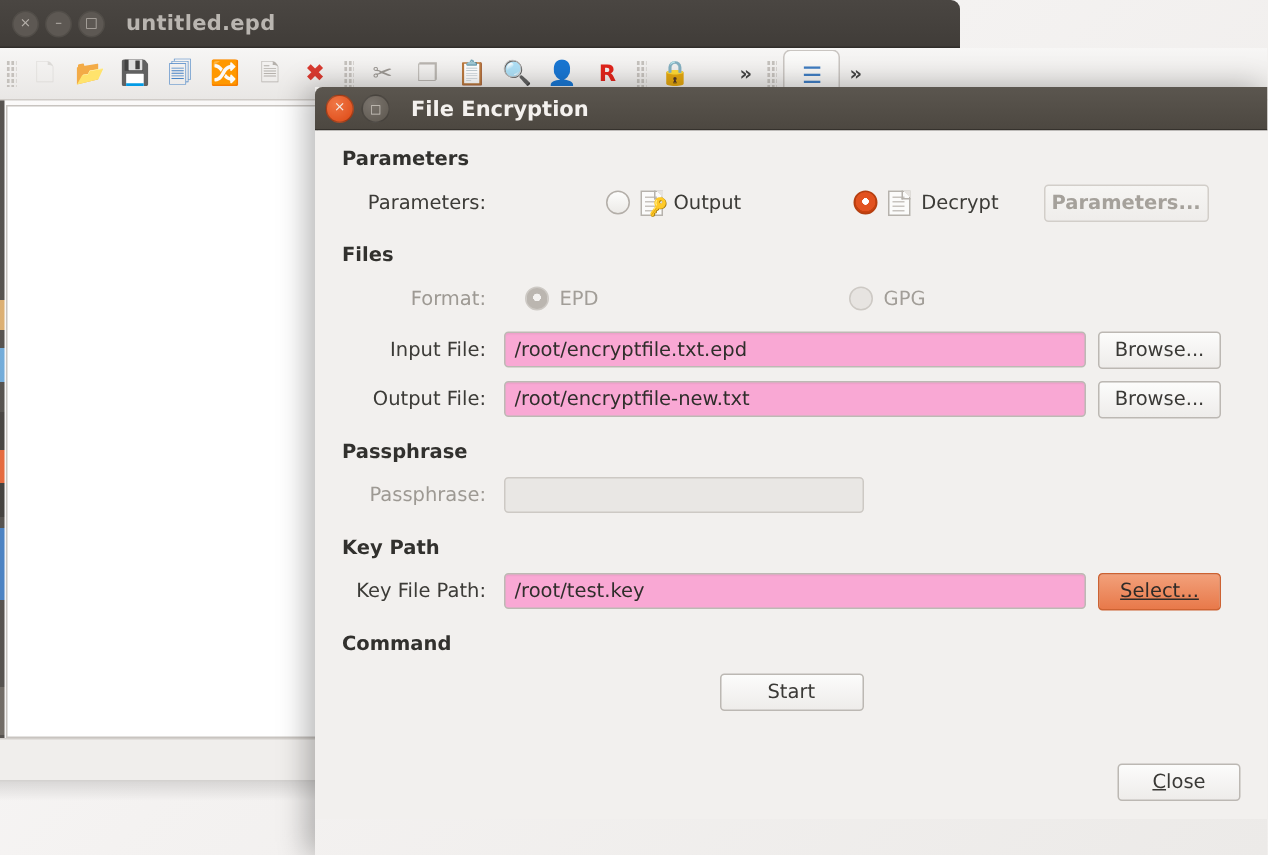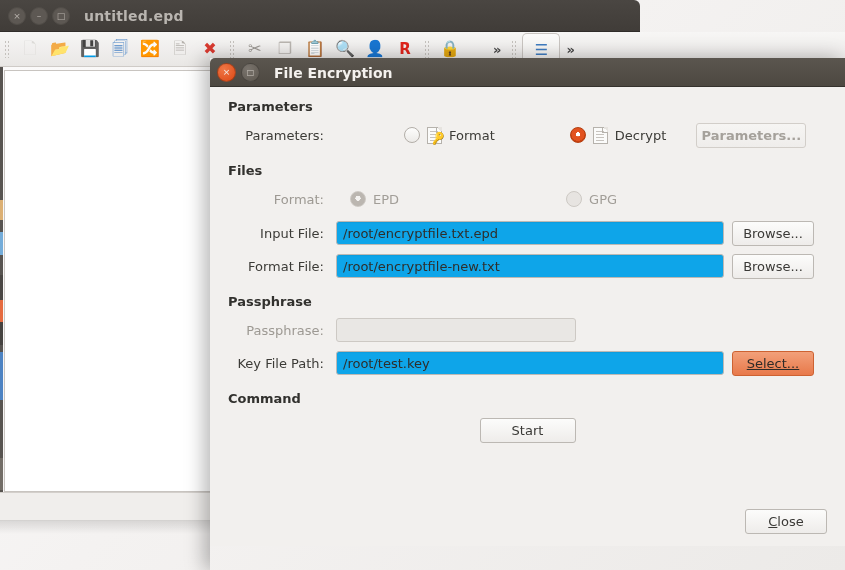--- a/index.html
+++ b/index.html
@@ -190,21 +190,21 @@
   }
   .docicon .key {
     position: absolute; right: -1px; bottom: 0px; width: 11px; height: 11px;
     color: #e5b642; font-size: 11px; line-height: 11px; text-align: center;
     transform: rotate(-10deg);
   }
 
   .txt {
     height: 24px; box-sizing: border-box;
     border: 1px solid #bdb9b4; border-radius: 3px;
-    background: #0ea5e9;
+    background: #f9a8d4;
     padding: 0 6px; font-size: 13px; color: #2f2e2b;
     font-family: "DejaVu Sans", "Liberation Sans", sans-serif;
     line-height: 22px;
     box-shadow: inset 0 1px 1px rgba(0,0,0,.05);
     outline: none;
   }
   .txt.wide { width: 388px; }
   .txt.disabled {
     background: #e9e7e4; border-color: #cdc9c4; color: #a29e98;
     width: 240px; box-shadow: none;
@@ -339,21 +339,21 @@
       <div class="section-head">Parameters</div>
       <div class="row">
         <div class="row-label">Parameters:</div>
         <div style="width:68px"></div>
         <div class="radio"></div>
         <div class="docicon">
           <div class="page"></div>
             <div class="fold"></div>
             <div class="key">🔑</div>
         </div>
-        <div class="radio-label">Format</div>
+        <div class="radio-label">Output</div>
         <div style="width:75px"></div>
         <div class="radio sel"></div>
         <div class="docicon">
           <div class="page"></div>
             <div class="fold"></div>
         </div>
         <div class="radio-label">Decrypt</div>
         <div class="btn disabled btn-params">Parameters...</div>
       </div>
 
@@ -367,31 +367,32 @@
         <div class="radio-label dim">GPG</div>
       </div>
 
       <div class="row">
         <div class="row-label">Input File:</div>
         <input class="txt wide" type="text" value="/root/encryptfile.txt.epd" style="">
         <div class="btn btn-browse">Browse...</div>
       </div>
 
       <div class="row">
-        <div class="row-label">Format File:</div>
+        <div class="row-label">Output File:</div>
         <input class="txt wide" type="text" value="/root/encryptfile-new.txt" style="">
         <div class="btn btn-browse">Browse...</div>
       </div>
 
       <div class="section-head sp">Passphrase</div>
       <div class="row">
         <div class="row-label dim">Passphrase:</div>
         <input class="txt disabled" type="password" disabled="" value="" style="">
       </div>
 
+      <div class="section-head sp">Key Path</div>
       <div class="row">
         <div class="row-label">Key File Path:</div>
         <input class="txt wide" type="text" value="/root/test.key" style="">
         <div class="btn accent btn-select">Select...</div>
       </div>
 
       <div class="section-head sp">Command</div>
       <div class="start-wrap">
         <div class="btn btn-start">Start</div>
       </div>

